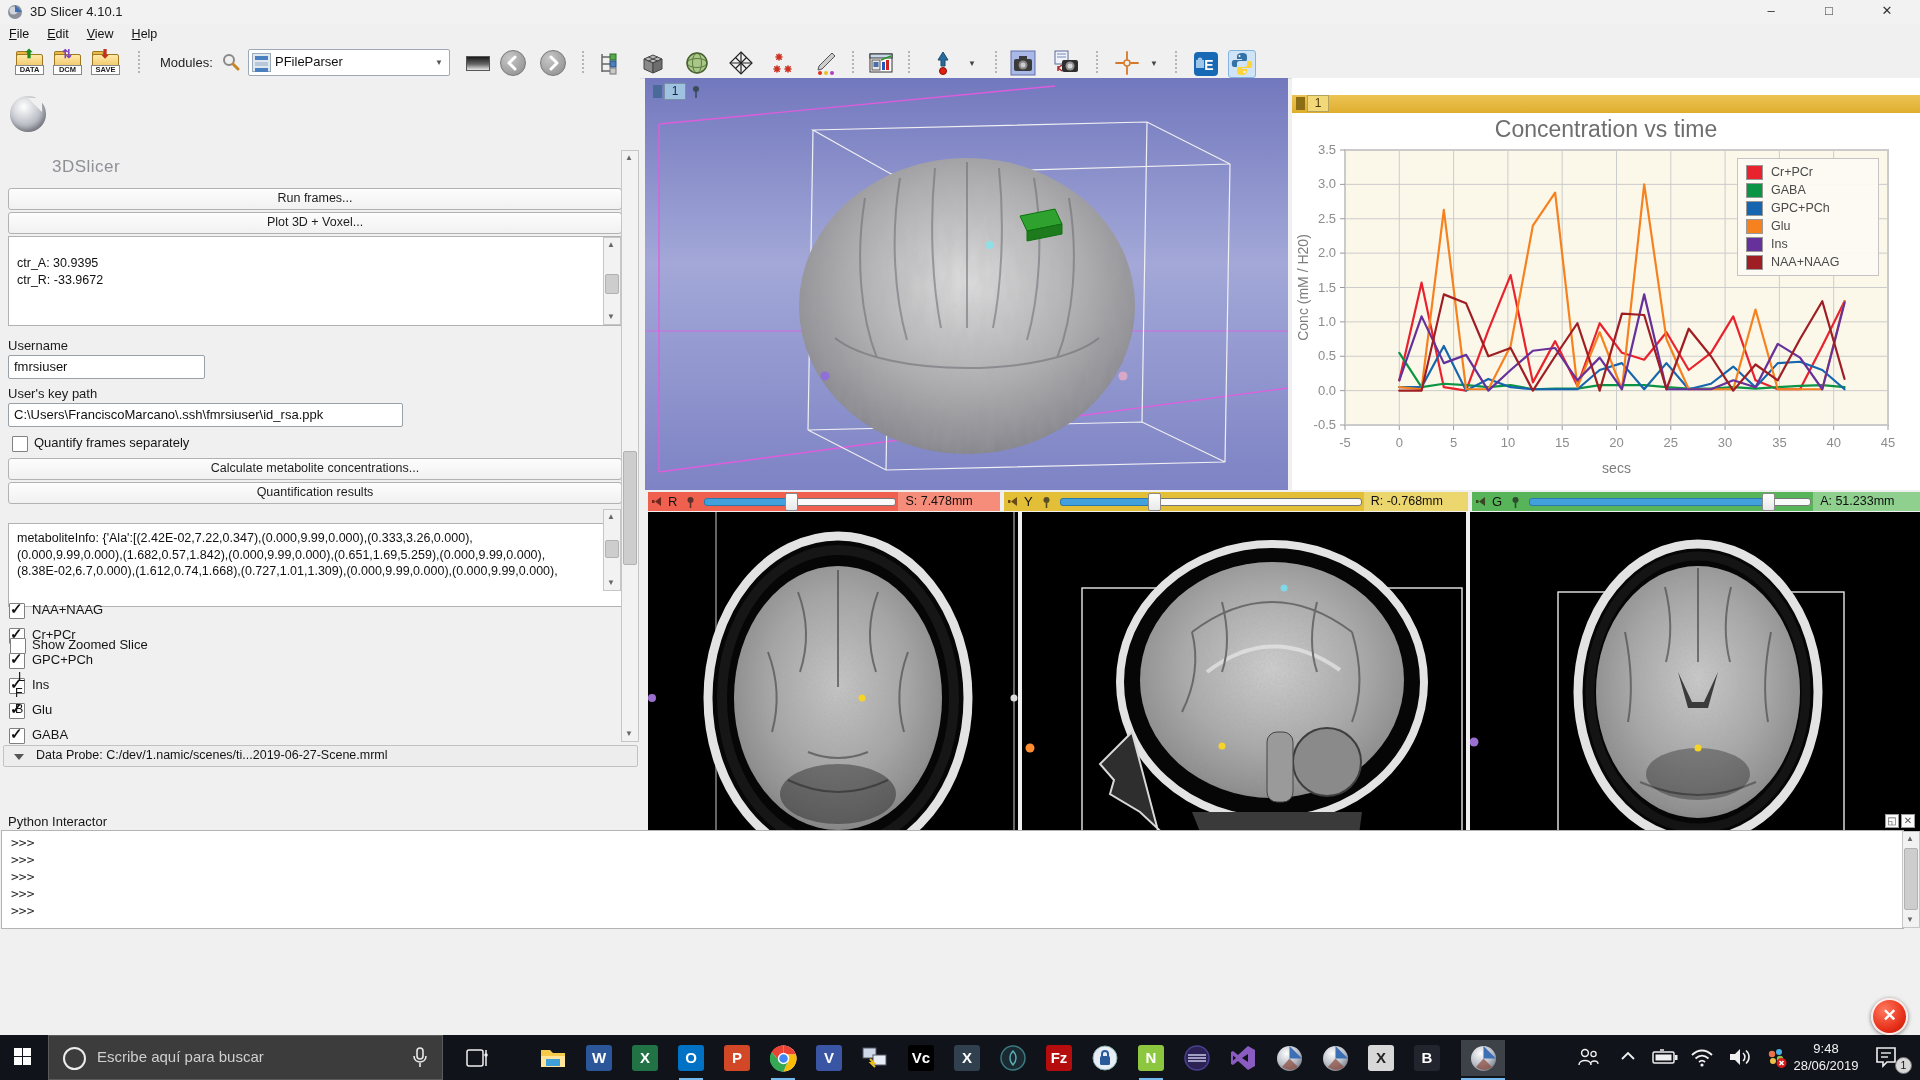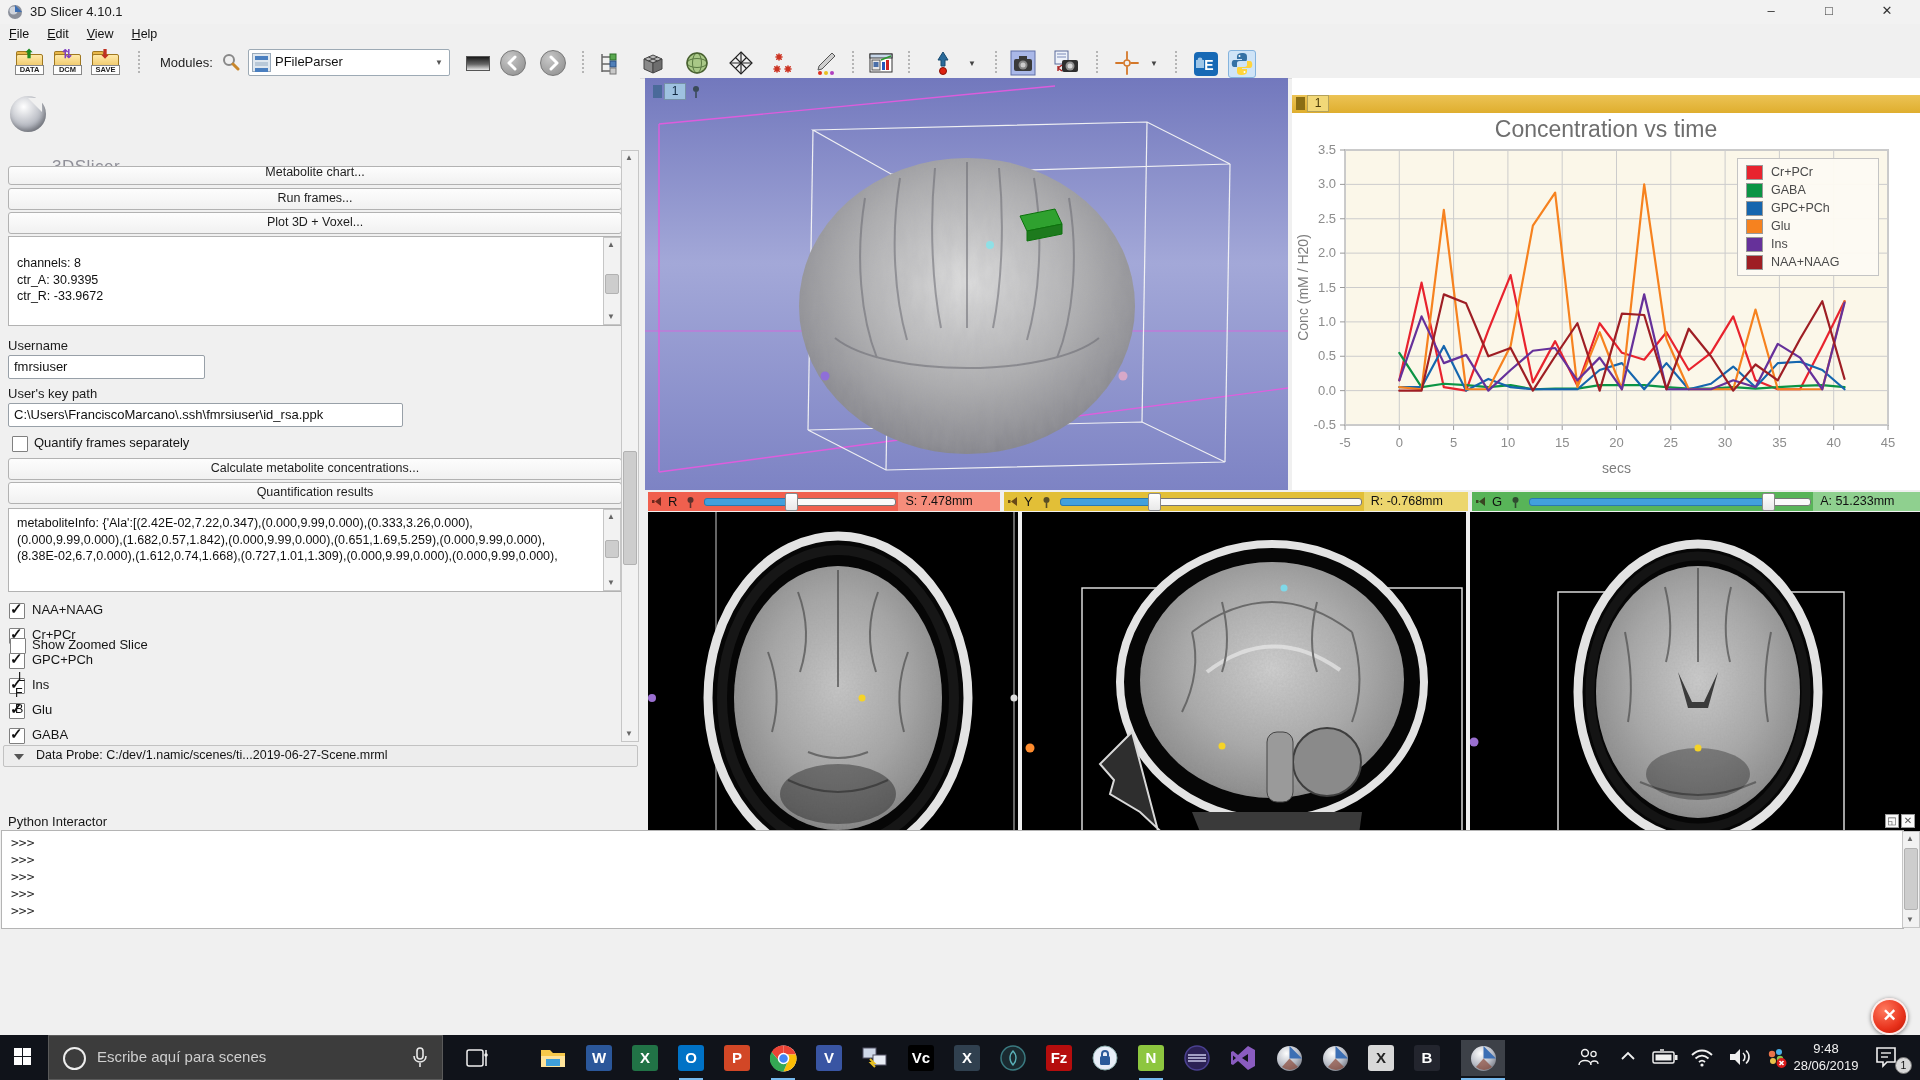--- a/index.html
+++ b/index.html
@@ -300,28 +300,26 @@
         <circle cx="10.5" cy="5" r="1" fill="#fff"></circle>
           <circle cx="15.5" cy="21" r="1" fill="#fff"></circle>
       </svg>
     </div>
   </div>
 
   <div class="abs" id="leftpanel">
     <div id="slicer-logo-ball"></div>
     <div id="slicer-logo-text">3DSlicer</div>
 
-    <div class="qbtn" style="top:88px;height:17px;line-height:10px;overflow:hidden">Metabolite chart...</div>
     <div class="qbtn" style="top:110px">Run frames...</div>
     <div class="qbtn" style="top:134px">Plot 3D + Voxel...</div>
 
     <div class="qtext" style="top:158px;height:88px">
       <div style="height:18px"></div>
       <div id="info-lines">
-          <div class="tline">channels: 8</div>
           <div class="tline">ctr_A: 30.9395</div>
           <div class="tline">ctr_R: -33.9672</div>
         </div>
     </div>
     <div class="sb-v" style="left:603px;top:159px;height:86px">
       <div class="ar" style="top:0">▲</div>
         <div class="th" style="top:36px;height:18px"></div>
         <div class="ar" style="bottom:0">▼</div>
     </div>
 
@@ -329,21 +327,21 @@
     <div class="qinput" style="top:277px;width:190px">fmrsiuser</div>
     <div class="qlabel" style="top:308px">User's key path</div>
     <div class="qinput" style="top:325px;width:388px">C:\Users\FranciscoMarcano\.ssh\fmrsiuser\id_rsa.ppk</div>
 
     <div class="cb" style="left:12px;top:358px"></div>
     <div class="cb-label" style="left:34px;top:357px">Quantify frames separately</div>
 
     <div class="qbtn" style="top:380px">Calculate metabolite concentrations...</div>
     <div class="qbtn" style="top:404px">Quantification results</div>
 
-    <div class="qtext" style="top:430px;height:82px">
+    <div class="qtext" style="top:445px;height:82px">
       <div style="height:6px"></div>
       <div id="metab-lines">
           <div class="tline">metaboliteInfo:  {'Ala':[(2.42E-02,7.22,0.347),(0.000,9.99,0.000),(0.333,3.26,0.000),</div>
           <div class="tline">(0.000,9.99,0.000),(1.682,0.57,1.842),(0.000,9.99,0.000),(0.651,1.69,5.259),(0.000,9.99,0.000),</div>
           <div class="tline">(8.38E-02,6.7,0.000),(1.612,0.74,1.668),(0.727,1.01,1.309),(0.000,9.99,0.000),(0.000,9.99,0.000),</div>
         </div>
     </div>
     <div class="sb-v" style="left:603px;top:431px;height:80px">
       <div class="ar" style="top:0">▲</div>
         <div class="th" style="top:30px;height:16px"></div>
@@ -757,21 +755,21 @@
 
   <div class="abs" id="taskbar">
     <div id="start-btn">
         <i></i>
         <i></i>
         <i></i>
         <i></i>
       </div>
     <div id="tb-search">
       <div class="ring"></div>
-      <div class="ph">Escribe aquí para scenes</div>
+      <div class="ph">Escribe aquí para buscar</div>
       <svg style="position:absolute;right:14px;top:11px" width="16" height="22" viewBox="0 0 16 22">
         <rect x="5" y="1" width="6" height="11" rx="3" fill="none" stroke="#e8e8e8" stroke-width="1.6"></rect>
         <path d="M2 9 C2 17 14 17 14 9" fill="none" stroke="#e8e8e8" stroke-width="1.6"></path>
         <line x1="8" y1="16" x2="8" y2="20" stroke="#e8e8e8" stroke-width="1.6"></line>
       </svg>
     </div>
     <svg class="abs" style="left:466px;top:13px" width="22" height="20" viewBox="0 0 22 20">
       <rect x="1" y="2" width="16" height="16" rx="2" fill="none" stroke="#f0f0f0" stroke-width="1.5"></rect>
       <line x1="20" y1="2" x2="20" y2="18" stroke="#f0f0f0" stroke-width="1.5"></line>
       <circle cx="20" cy="7" r="1.8" fill="#f0f0f0"></circle>

